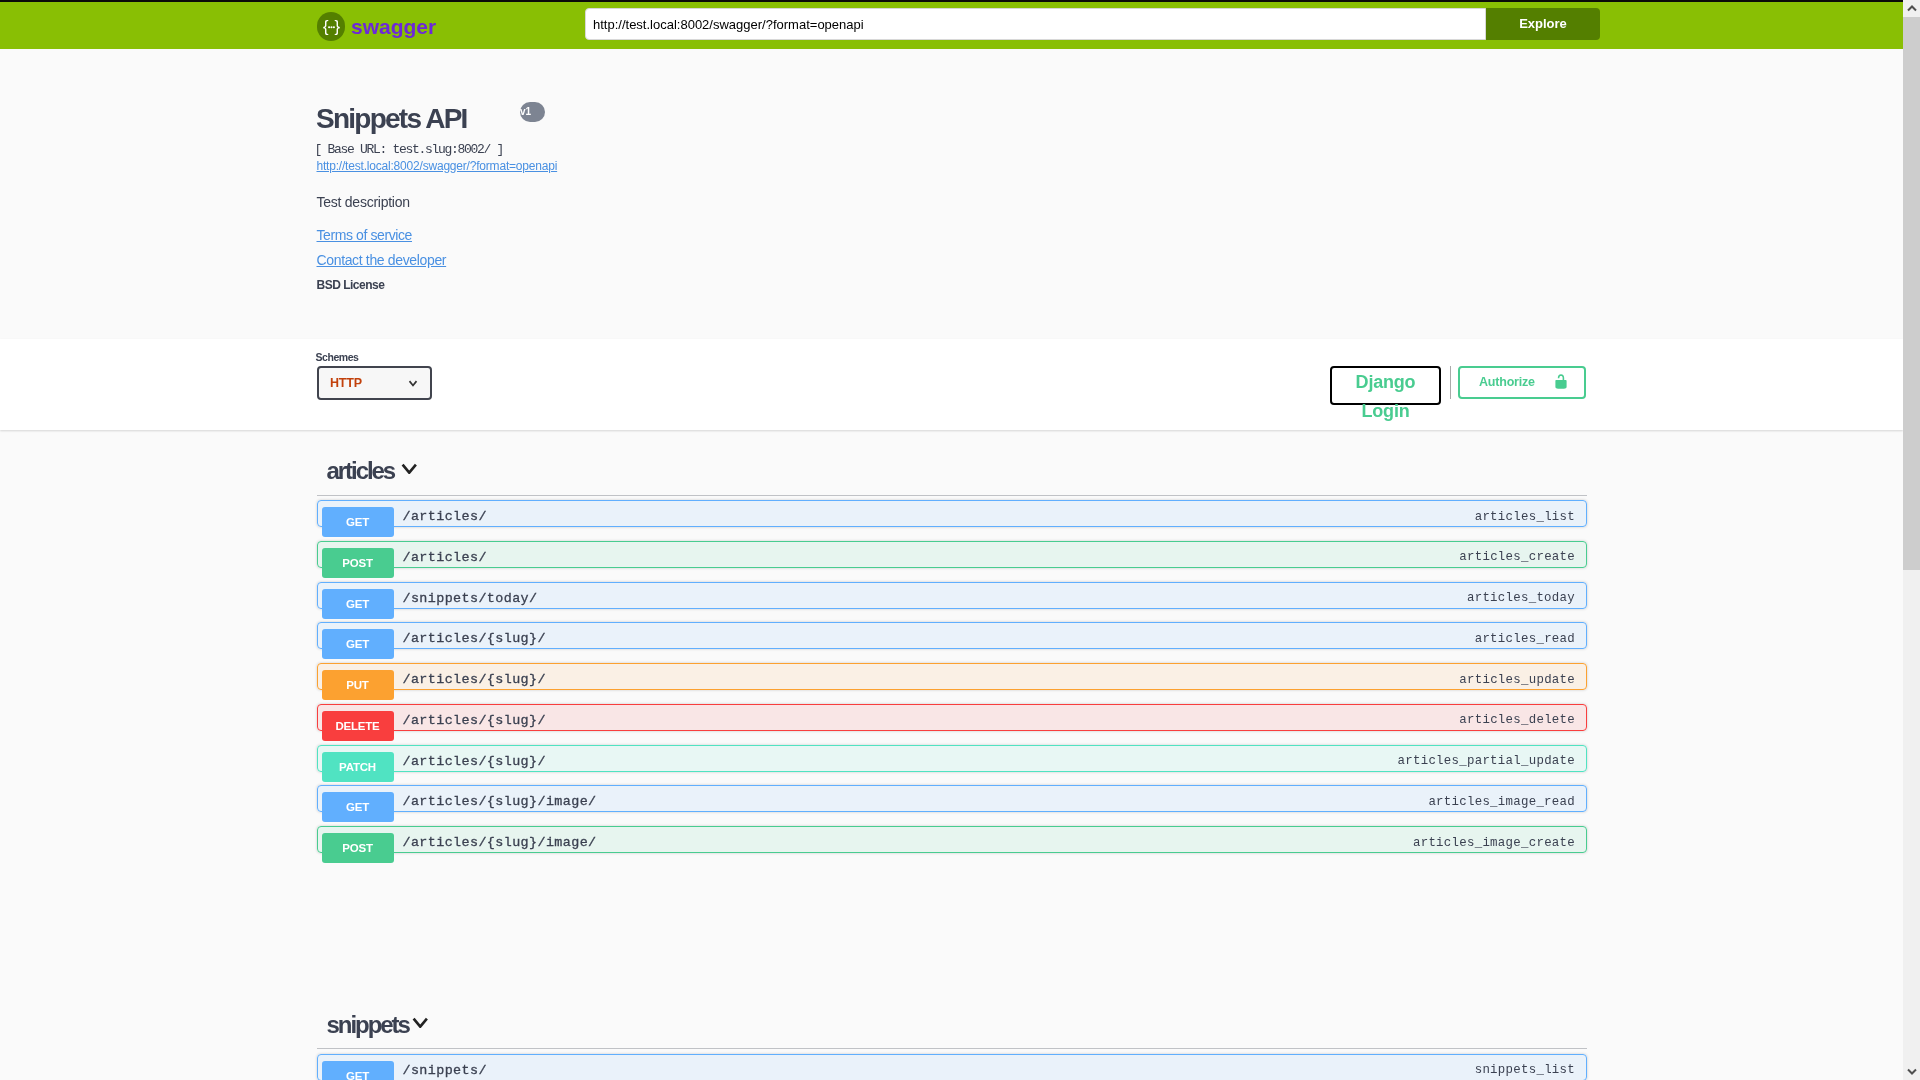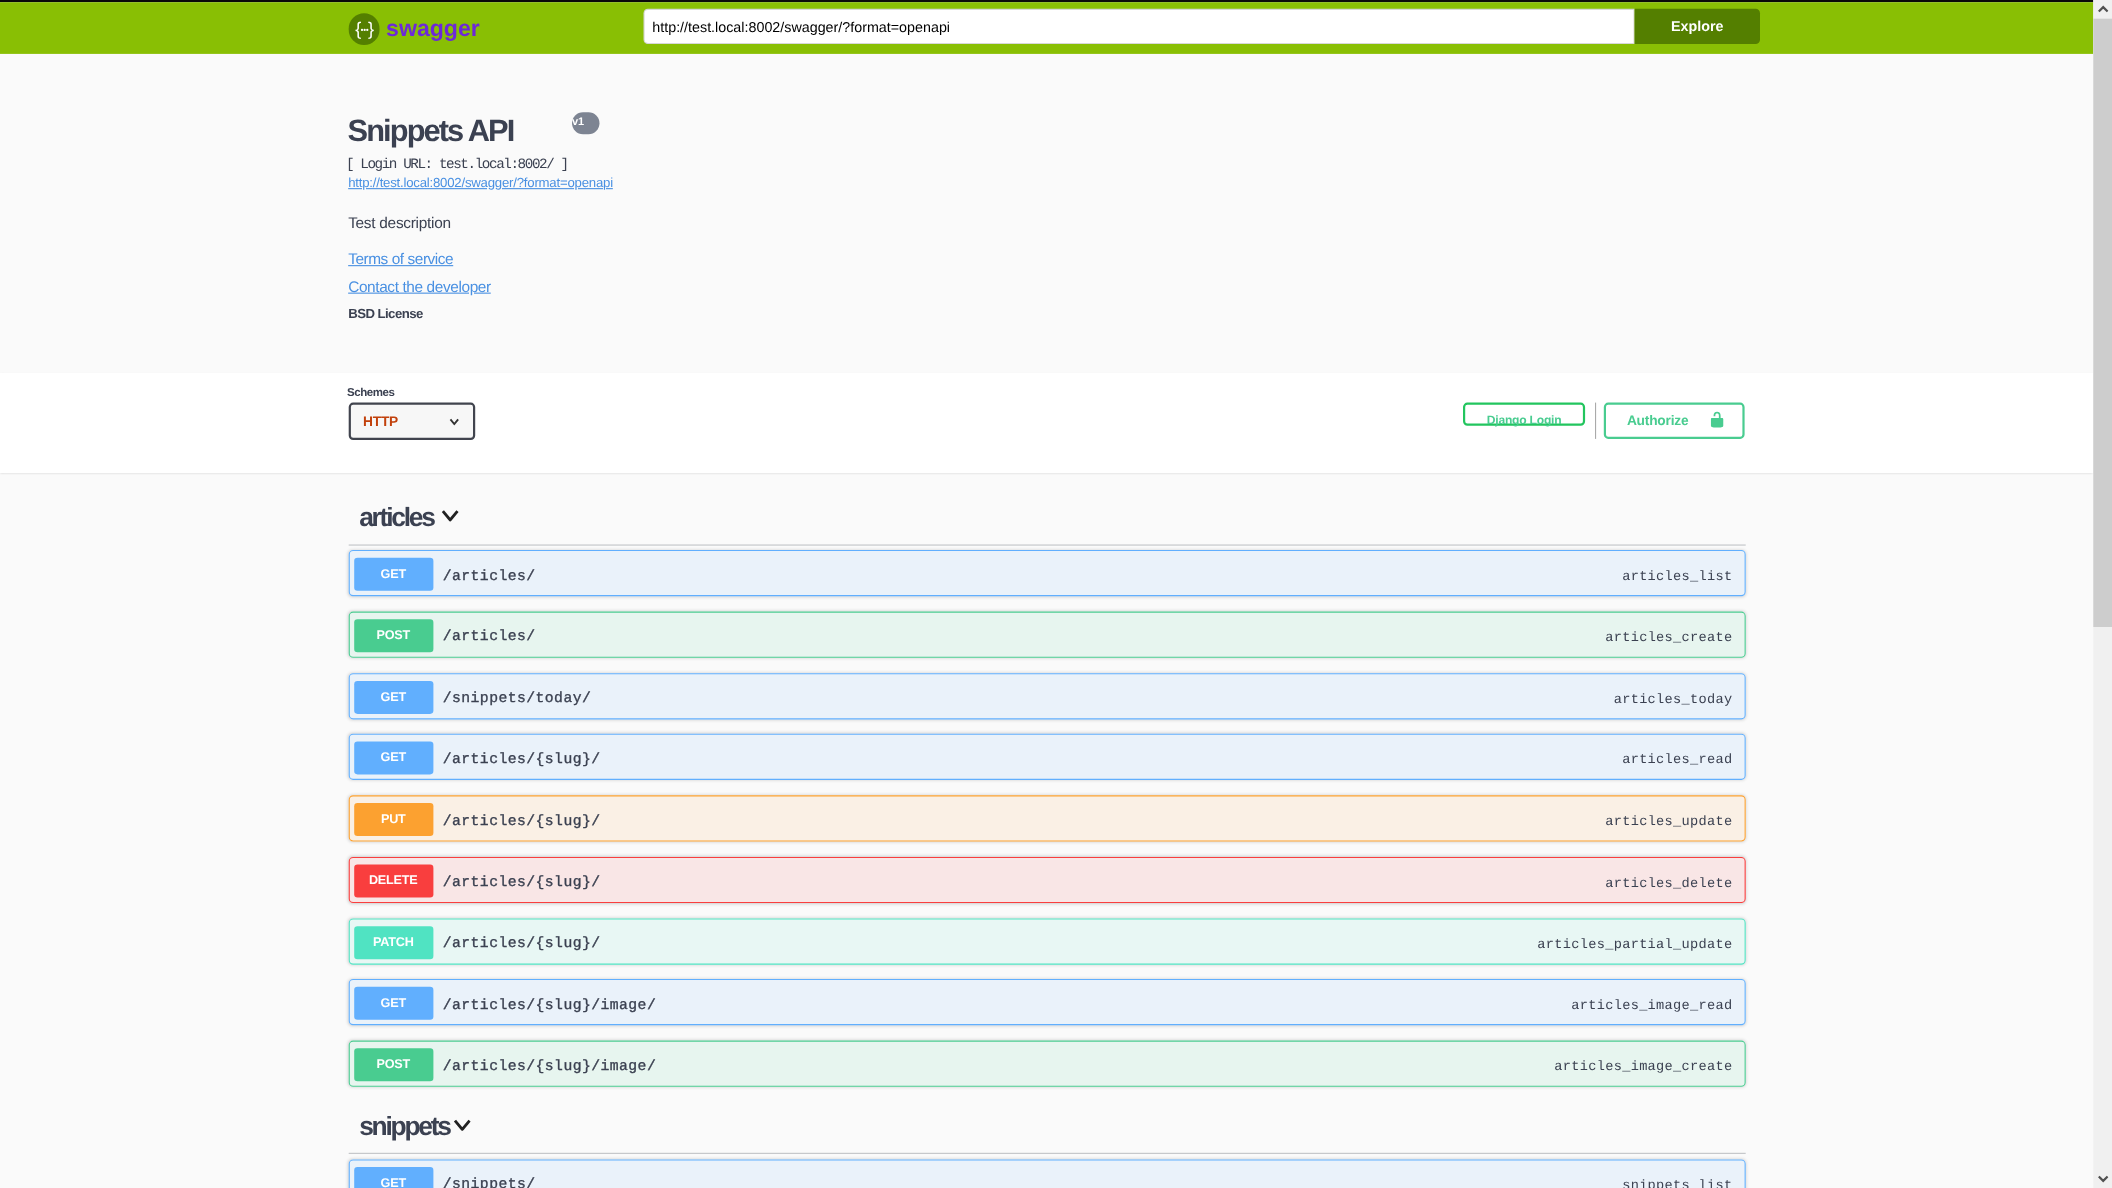--- a/index.html
+++ b/index.html
@@ -24,37 +24,37 @@
 #desc { left:316.5px; top:193.5px; font-size:14px; color:#3b4151; line-height:16px; letter-spacing:-0.25px; }
 #tos { left:316.5px; top:226.6px; font-size:14px; color:#4990e2; text-decoration:underline; line-height:16px; letter-spacing:-0.4px; }
 #contact { left:316.5px; top:251.6px; font-size:14px; color:#4990e2; text-decoration:underline; line-height:16px; letter-spacing:-0.35px; }
 #bsd { left:316.5px; top:276.2px; font-size:12px; color:#3b4151; line-height:18px; letter-spacing:-0.5px;font-weight:bold; }
 
 
 #schemeband { left:0; top:339px; width:1903px; height:91px; background:#fff; box-shadow:0 1px 2px 0 rgba(0,0,0,0.15); }
 #schemelabel { left:315.5px; top:351px; font-size:10.5px; font-weight:bold; letter-spacing:-0.45px; color:#3b4151; line-height:12px; }
 #schemesel { left:316.5px; top:366px; width:115px; height:34px; border:2px solid #41444e; border-radius:4px; background:#f7f7f7; }
 #schemetext { left:330px; top:376px; font-size:12.5px; font-weight:bold; color:#c2410c; line-height:14px; letter-spacing:-0.2px; }
-#djbtn { left:1330px; top:366px; width:111px; height:21px; border:2px solid #22c55e; border-radius:4px; color:#49cc90; font-weight:bold; font-size:11px; text-align:center; line-height:29px; letter-spacing:-0.2px; background:transparent; }
+#djbtn { left:1330px; top:366px; width:111px; height:39px; border:2px solid #000000; border-radius:4px; color:#49cc90; font-weight:bold; font-size:18px; text-align:center; line-height:29px; letter-spacing:-0.2px; background:transparent; }
 #authsep { left:1449.5px; top:366px; width:1.5px; height:33px; background:#aaaaaa; }
 #authbtn { left:1458px; top:366px; width:128px; height:33px; border:2px solid #49cc90; border-radius:4px; color:#49cc90; font-weight:bold; font-size:12.5px; letter-spacing:-0.2px; }
 #authtext { left:1479px; top:375px; font-size:12.5px; font-weight:bold; color:#49cc90; line-height:14px; letter-spacing:-0.2px; }
 
 
 .sechead { font-size:24px; font-weight:bold; color:#3b4151; line-height:24px; letter-spacing:-2.05px;text-align:center; }
 #arthead { left:326.5px; top:458.7px; }
 #artline { left:316.5px; top:495px; width:1270px; height:1px; background:rgba(59,65,81,0.3); }
 #sniphead { left:326.5px; top:1012.7px; }
 #snipline { left:316.5px; top:1047.6px; width:1270px; height:1px; background:rgba(59,65,81,0.3); }
 
 
 .ops { position:absolute; left:316.5px; width:1270px; }
 #ops1 { top:500px; }
 #ops2 { top:1053.6px; }
-.op { position:relative; height:42px; margin-bottom:13.75px; border-radius:4px; border:1px solid; display:flex; align-items:center; box-shadow:0 0 3px rgba(0,0,0,0.19); }
+.op { position:relative; height:27px; margin-bottom:13.75px; border-radius:4px; border:1px solid; display:flex; align-items:center; box-shadow:0 0 3px rgba(0,0,0,0.19); }
 .op .badge { width:72px; height:30px; margin-left:4px; border-radius:3px; color:#fff; font-weight:bold; font-size:11.5px; letter-spacing:-0.2px; text-align:center; line-height:30px; flex:none; align-self:flex-start; margin-top:6px; }
 .op .path { margin-left:9px; font-family:"Liberation Mono",monospace; font-size:13.4px; color:#3b4151; letter-spacing:0.4px; position:relative; top:3px; -webkit-text-stroke:0.3px #3b4151; }
 .op .opid { margin-left:auto; margin-right:10.5px; font-family:"Liberation Mono",monospace; font-size:12.4px; color:#3b4151; letter-spacing:0.28px; position:relative; top:3px; }
 .op-get { border-color:#61affe; background:rgba(97,175,254,0.1); }
 .op-get .badge { background:#61affe; }
 .op-post { border-color:#49cc90; background:rgba(73,204,144,0.1); }
 .op-post .badge { background:#49cc90; }
 .op-put { border-color:#fca130; background:rgba(252,161,48,0.1); }
 .op-put .badge { background:#fca130; }
 .op-delete { border-color:#f93e3e; background:rgba(249,62,62,0.1); }
@@ -79,21 +79,21 @@
   <circle cx="14.5" cy="15.2" r="1.05" fill="#fff"></circle>
   <circle cx="16.9" cy="15.2" r="1.05" fill="#fff"></circle>
 </svg>
 <div id="logotext" class="abs">swagger</div>
 <div id="urlinput" class="abs"></div>
 <div id="urltext" class="abs">http://test.local:8002/swagger/?format=openapi</div>
 <div id="explore" class="abs">Explore</div>
 
 <div id="title" class="abs">Snippets API</div>
 <div id="vpill" class="abs">v1</div>
-<div id="baseurl" class="abs">[ Login URL: test.local:8002/ ]</div>
+<div id="baseurl" class="abs">[ Base URL: test.slug:8002/ ]</div>
 <div id="mainlink" class="abs">http://test.local:8002/swagger/?format=openapi</div>
 <div id="desc" class="abs">Test description</div>
 <div id="tos" class="abs">Terms of service</div>
 <div id="contact" class="abs">Contact the developer</div>
 <div id="bsd" class="abs">BSD License</div>
 
 <div id="schemeband" class="abs"></div>
 <div id="schemelabel" class="abs">Schemes</div>
 <div id="schemesel" class="abs"></div>
 <div id="schemetext" class="abs">HTTP</div>

